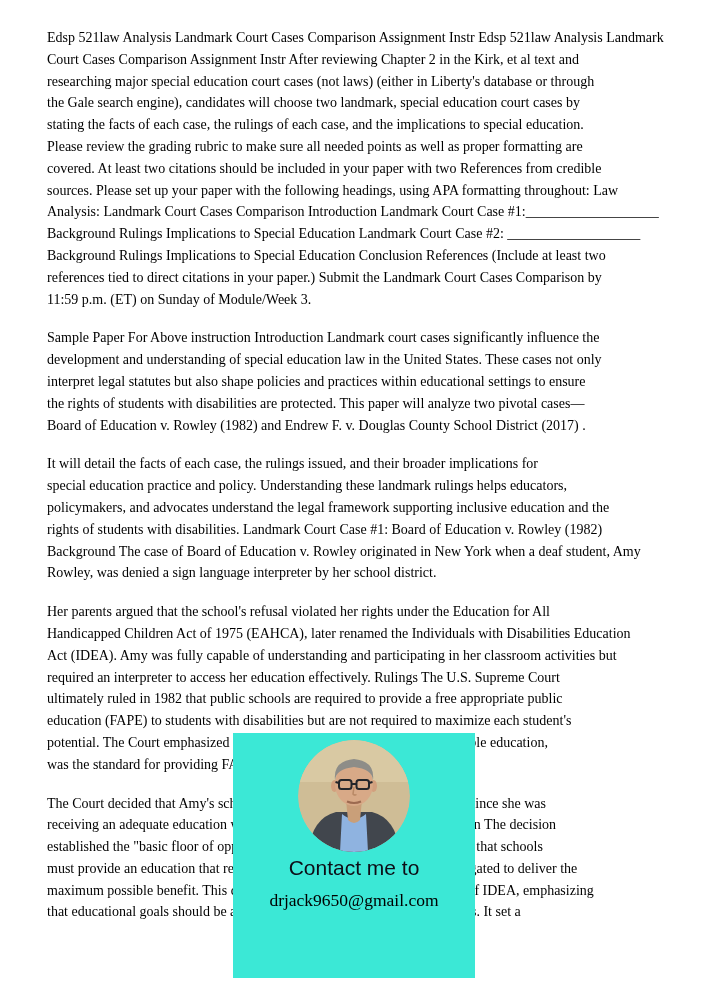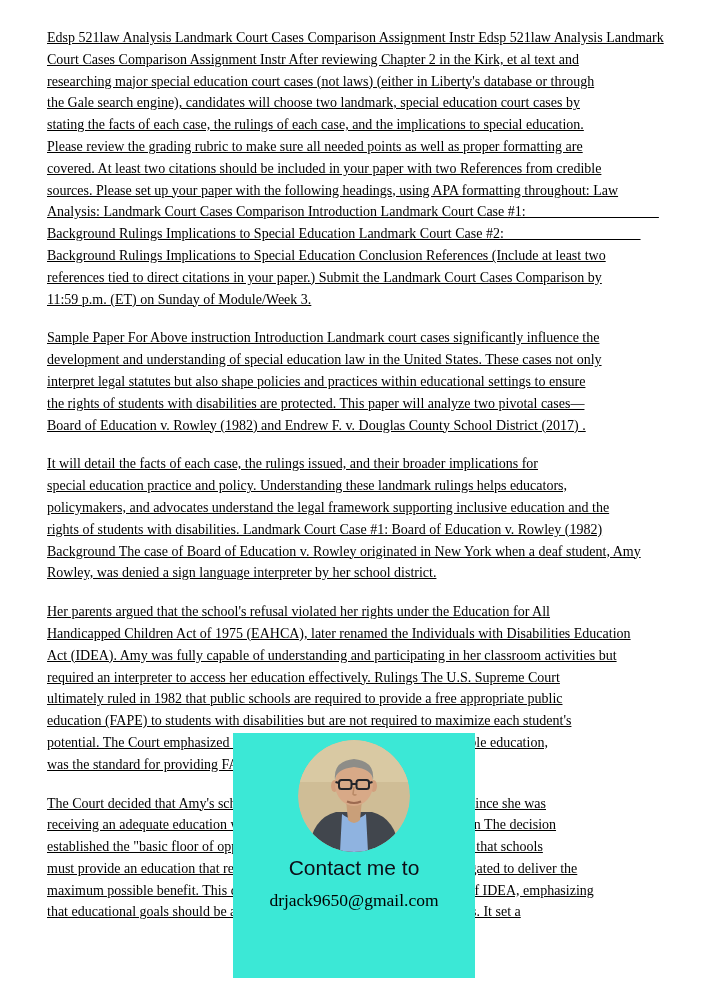--- a/index.html
+++ b/index.html
@@ -18,21 +18,20 @@
     left: 47px;
     top: 27px;
     width: 650px;
   }
   .doc p {
     font-size: 14px;
     line-height: 21.8px;
     white-space: pre;
     margin: 0 0 17px 0;
     color: #000000;
-    text-decoration: underline;
   }
   .overlay {
     position: absolute;
     left: 233px;
     top: 733px;
     width: 242px;
     height: 245px;
     background: #3be8d6;
     display: flex;
     flex-direction: column;

